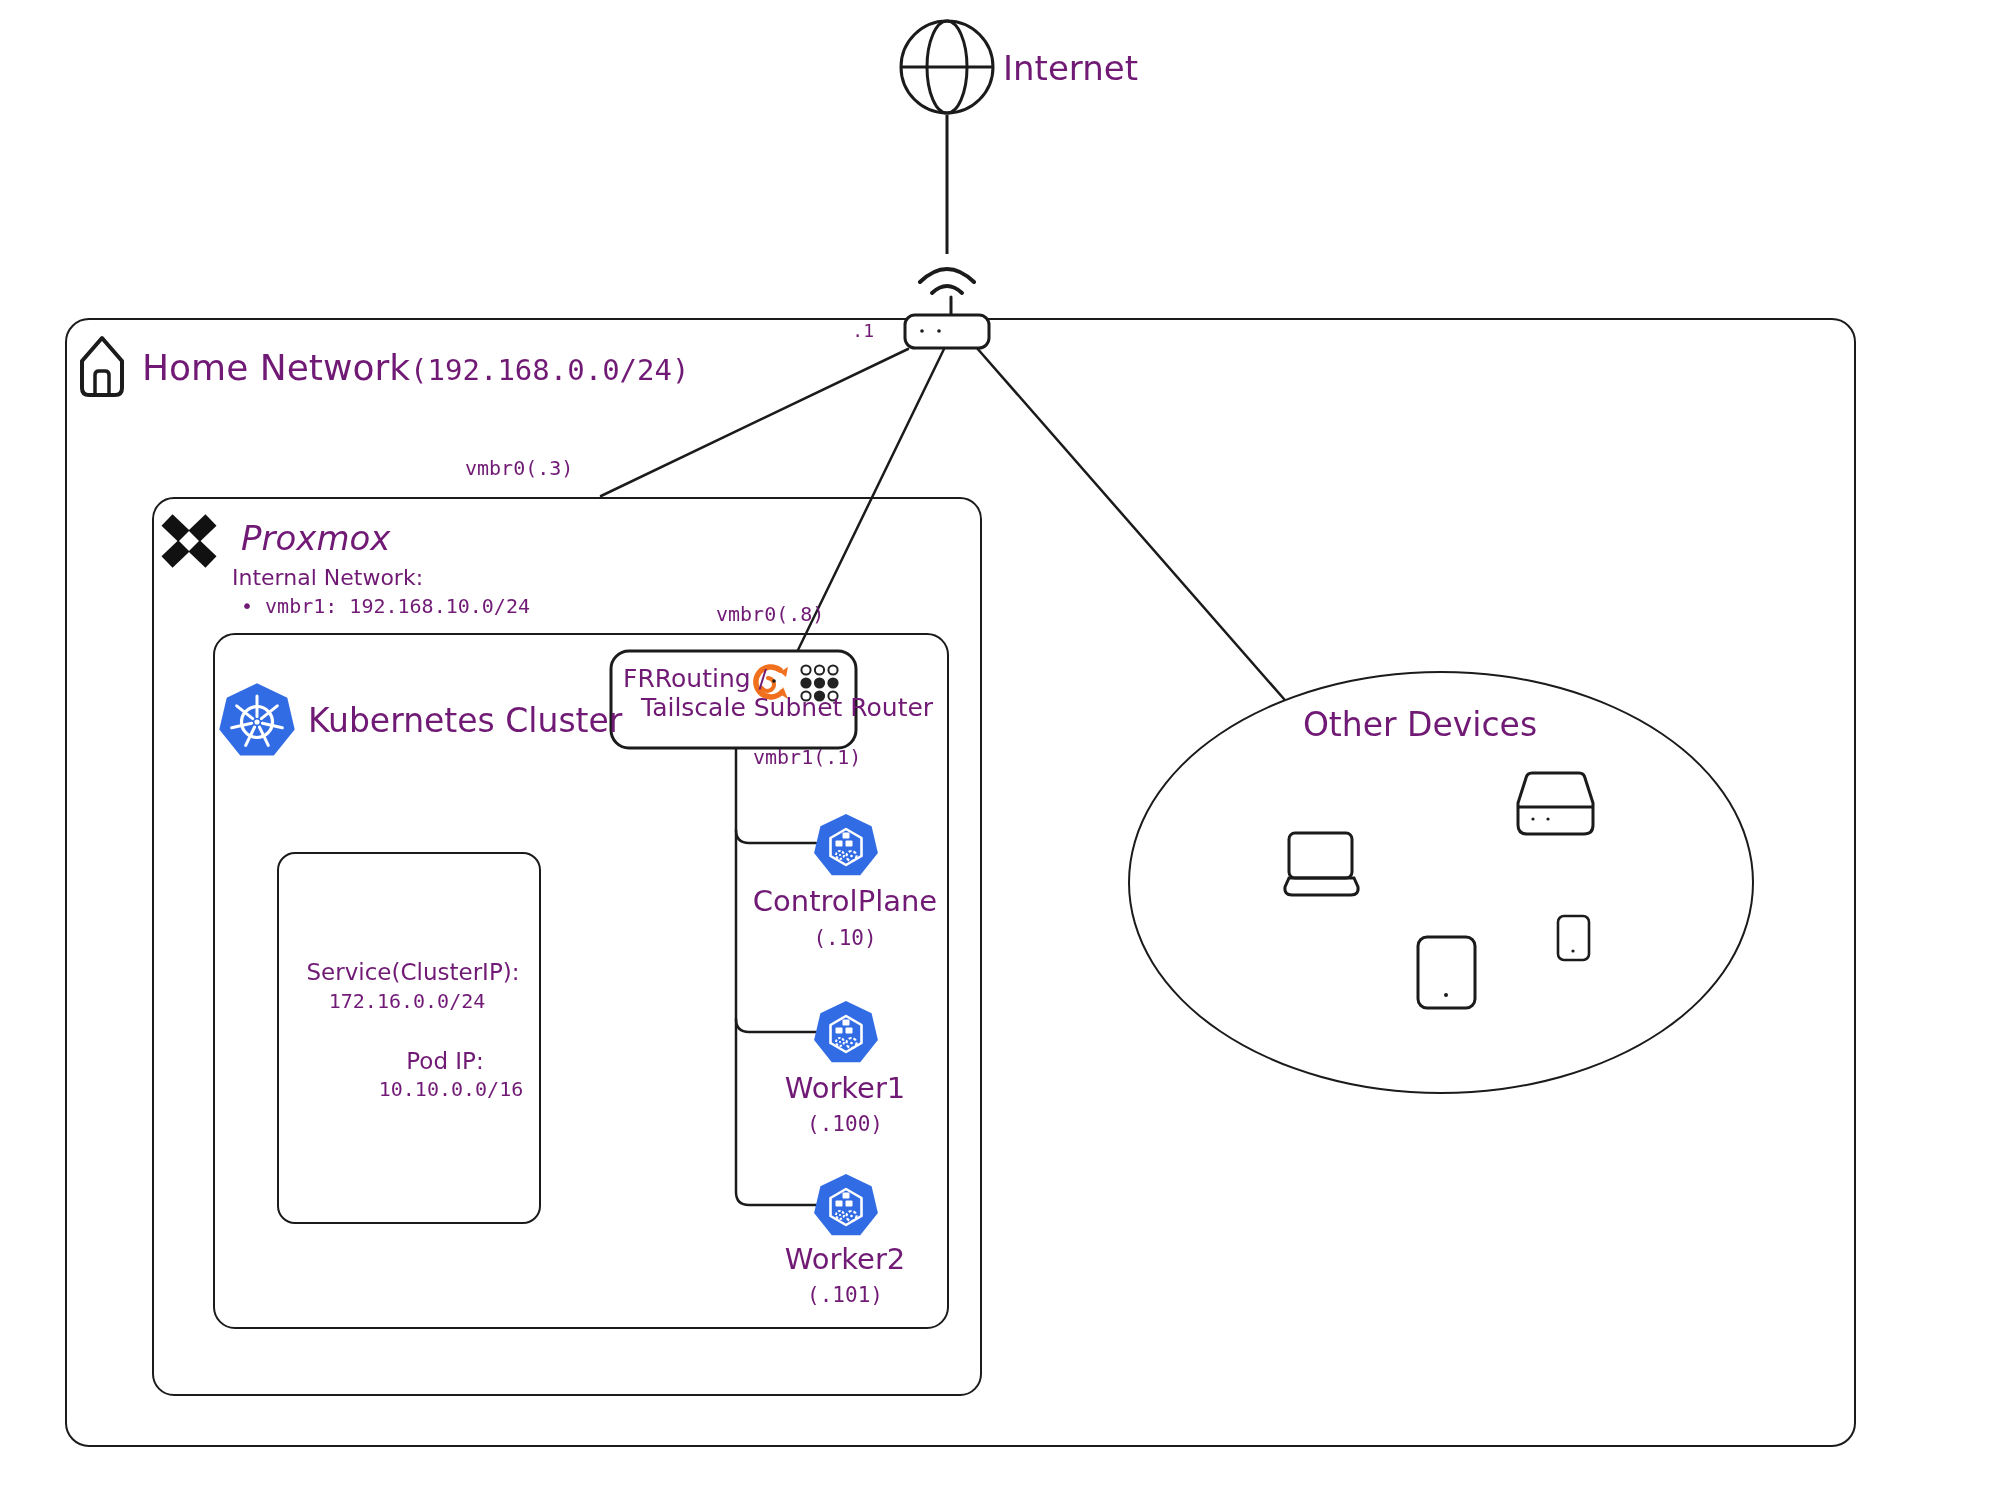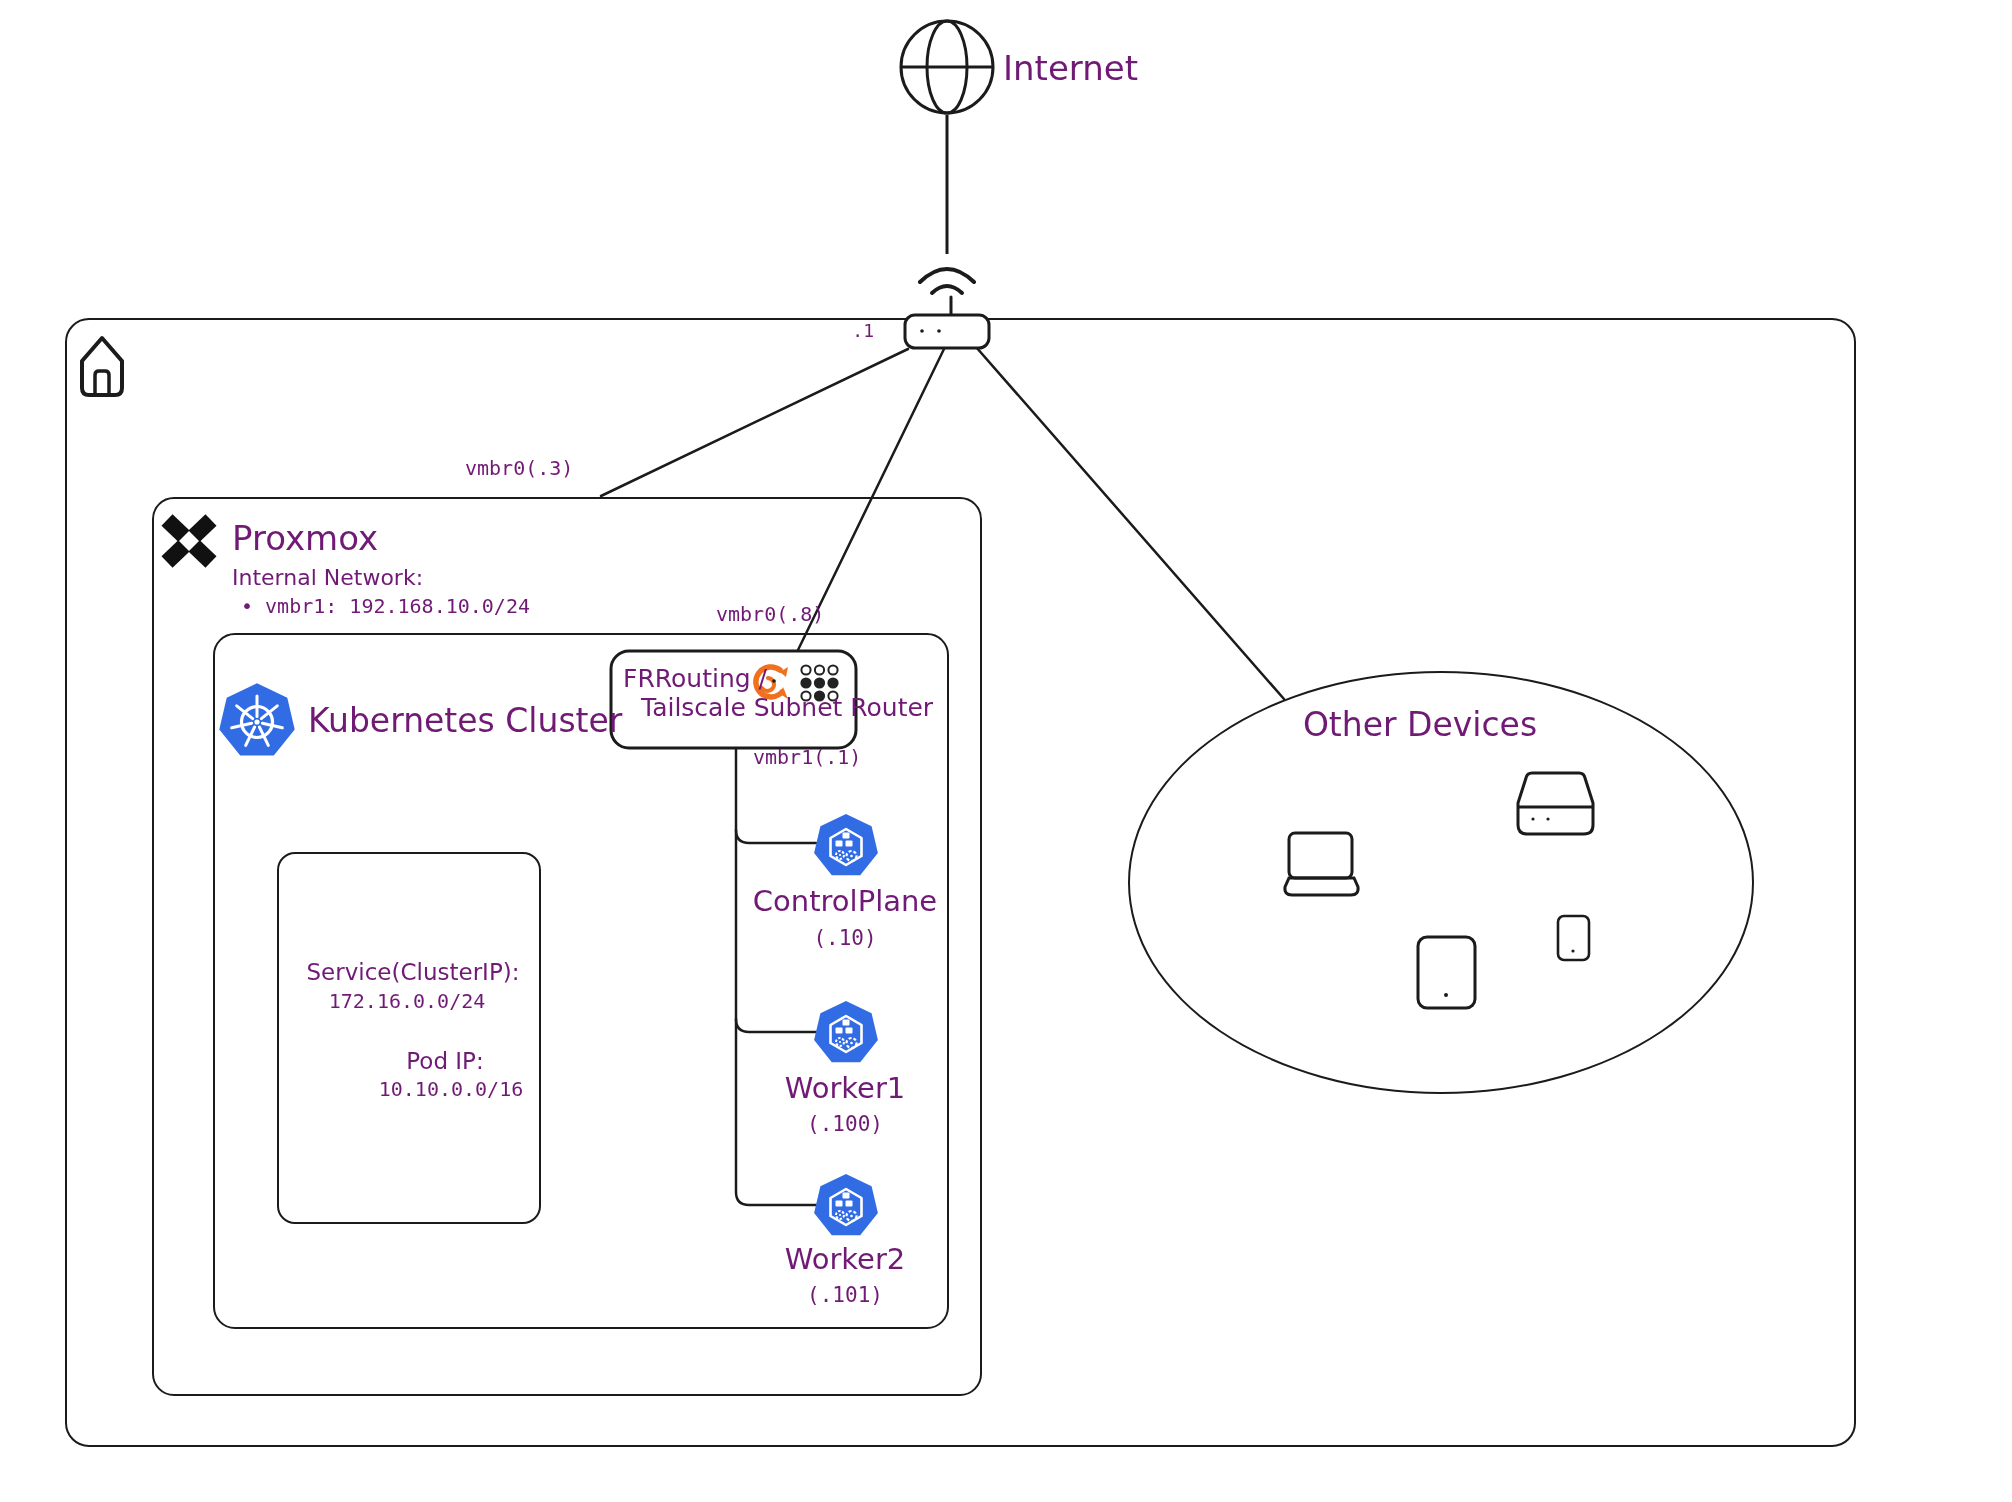--- a/index.html
+++ b/index.html
@@ -146,26 +146,29 @@
       <circle cx="15" cy="35" r="1.6" fill="#1b1b1b"></circle>
     </g>
   </svg>
 
   <div class="lbl" style="left:1003px;top:49px;font-size:34px;">Internet</div>
 
   <div class="lbl" style="left:830px;top:321px;width:44px;text-align:right;font-size:18px;">
     <span class="mono">.1</span>
   </div>
 
+  <div class="lbl" style="left:142px;top:347px;font-size:36px;">
+    <span>Home Network</span><span class="mono" style="font-size:29px;">(192.168.0.0/24)</span>
+  </div>
 
   <div class="lbl mono" style="left:465px;top:457px;font-size:20px;">vmbr0(.3)</div>
   <div class="lbl mono" style="left:716px;top:603px;font-size:20px;">vmbr0(.8)</div>
   <div class="lbl mono" style="left:753px;top:746px;font-size:20px;">vmbr1(.1)</div>
 
-  <div class="lbl" style="left:232px;top:519px;font-size:34px;">Proxmox</div>
+  <div class="lbl" style="left:241px;top:519px;font-size:34px;font-style:italic;">Proxmox</div>
   <div class="lbl" style="left:232px;top:565px;font-size:22px;">Internal Network:</div>
   <div class="lbl mono" style="left:241px;top:595px;font-size:20px;">• vmbr1: 192.168.10.0/24</div>
 
   <div class="lbl" style="left:308px;top:702px;font-size:33px;text-align:right;">Kubernetes Cluster</div>
 
   <div class="lbl" style="left:623px;top:665px;font-size:25px;">FRRouting /</div>
   <div class="lbl" style="left:623px;top:694px;font-size:25px;margin-left:18px;">Tailscale Subnet Router</div>
 
   <div class="lbl ctr" style="left:277px;top:959px;width:260px;font-size:23px;padding-left:6px;">Service(ClusterIP):</div>
   <div class="lbl ctr mono" style="left:277px;top:990px;width:260px;font-size:20px;">172.16.0.0/24</div>

